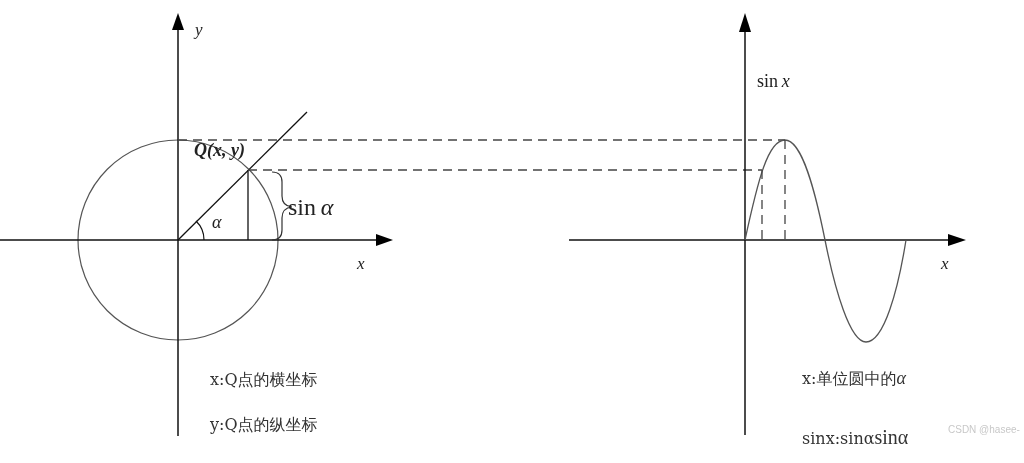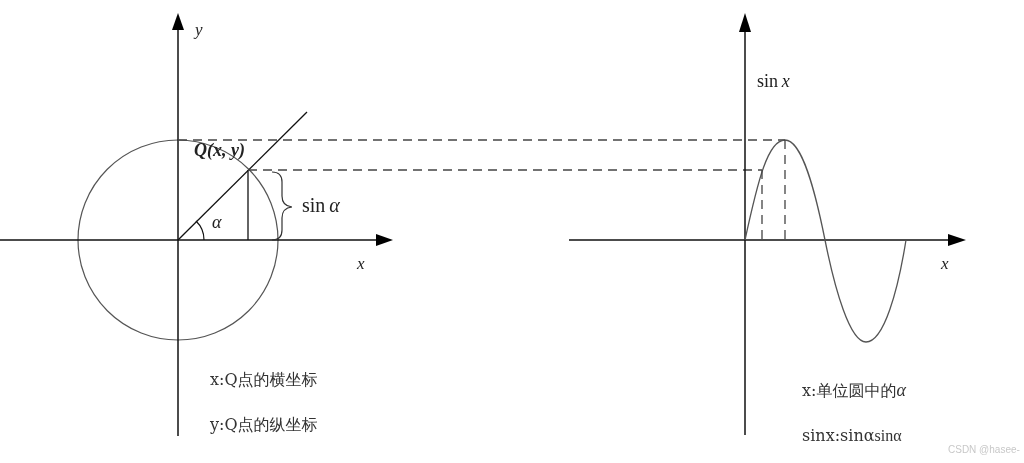--- a/index.html
+++ b/index.html
@@ -43,24 +43,24 @@
     <path d="M745,240 C758,180 768,140 785,140 C802,140 815,190 825,240 C835,290 850,342 866,342 C884,342 898,290 906,240" fill="none" stroke="#555" stroke-width="1.3"></path>
     <line x1="762" y1="170" x2="762" y2="240" stroke="#444" stroke-width="1.3" stroke-dasharray="9,6"></line>
     <line x1="785" y1="140" x2="785" y2="240" stroke="#444" stroke-width="1.3" stroke-dasharray="9,6"></line>
   </g>
 </svg>
 
 <span class="lbl it" style="left:195px;top:20px;font-size:17px;">y</span>
 <span class="lbl it" style="left:357px;top:254px;font-size:17px;">x</span>
 <span class="lbl it" style="left:194px;top:140px;font-size:18px;font-weight:bold;">Q(x, y)</span>
 <span class="lbl it" style="left:212px;top:212px;font-size:18px;">α</span>
-<span class="lbl" style="left:302px;top:194px;font-size:20px;"><span>sin</span> <span class="it">α</span></span>
+<span class="lbl" style="left:288px;top:194px;font-size:24px;"><span>sin</span> <span class="it">α</span></span>
 
 <span class="note" style="left:210px;top:370px;">x:Q点的横坐标</span>
 <span class="note" style="left:210px;top:415px;">y:Q点的纵坐标</span>
 
 <span class="lbl" style="left:757px;top:71px;font-size:18px;"><span>sin</span> <span class="it">x</span></span>
 <span class="lbl it" style="left:941px;top:254px;font-size:17px;">x</span>
 
-<span class="note" style="left:802px;top:380px;"><span>x:单位圆中的</span><span class="it" style="font-family:'Liberation Serif',serif;font-size:18px;">α</span></span>
-<span class="note" style="left:802px;top:426px;"><span>sinx:sinα</span><span style="font-family:'Liberation Serif',serif;font-size:16px;">sinα</span></span>
+<span class="note" style="left:802px;top:368px;"><span>x:单位圆中的</span><span class="it" style="font-family:'Liberation Serif',serif;font-size:18px;">α</span></span>
+<span class="note" style="left:802px;top:426px;"><span>sinx:sinα</span><span style="font-family:'Liberation Serif',serif;font-size:20px;">sinα</span></span>
 
-<span class="wm" style="left:948px;top:444px;">CSDN @hasee-</span>
+<span class="wm" style="left:948px;top:424px;">CSDN @hasee-</span>
 
 </body></html>

